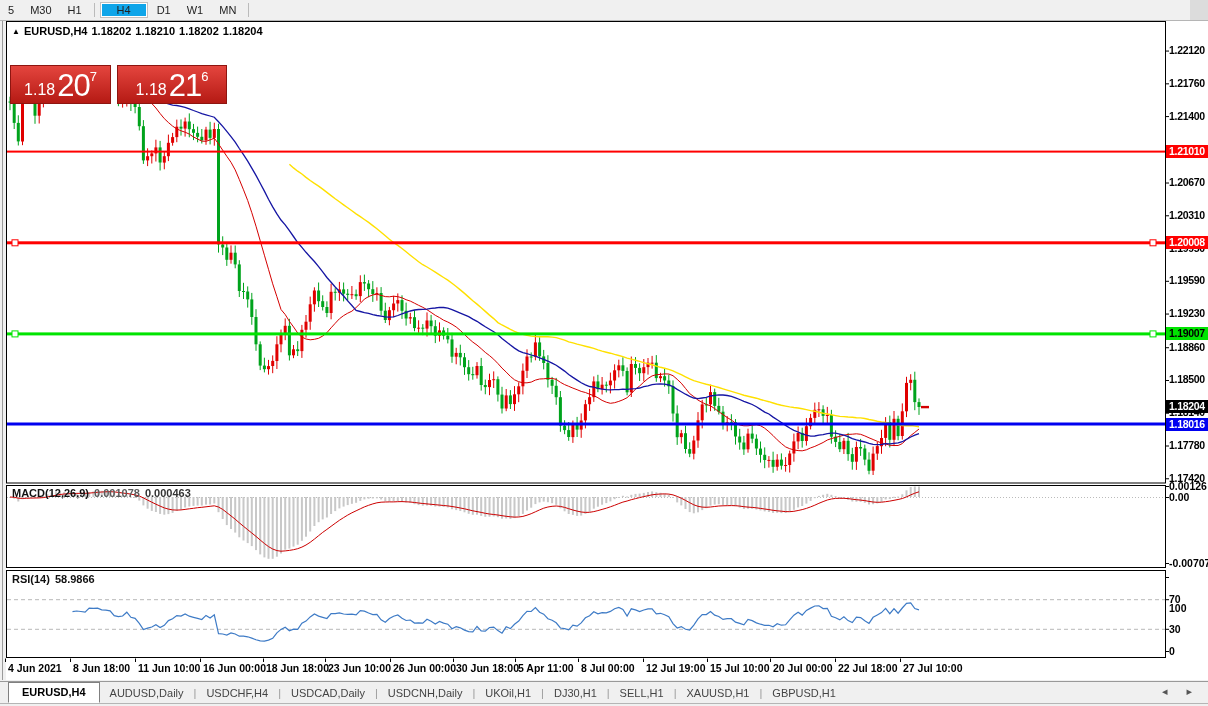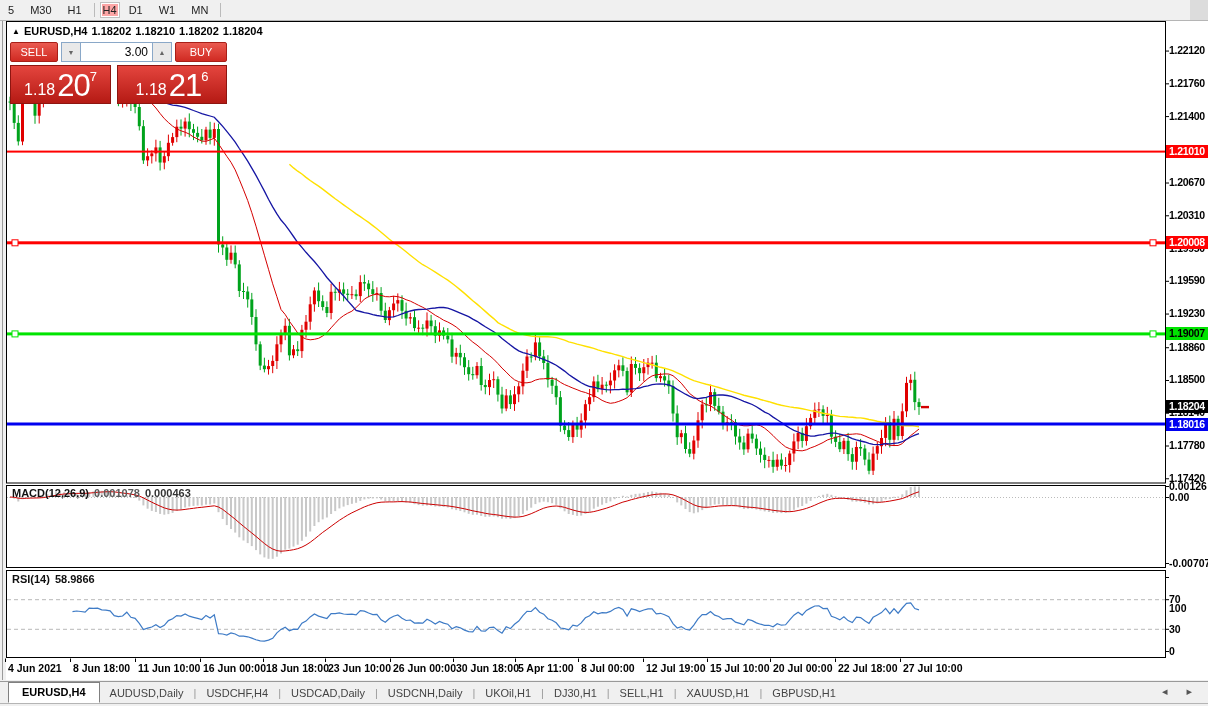--- a/index.html
+++ b/index.html
@@ -2,21 +2,21 @@
 <html><head>
 <meta charset="utf-8">
 <style>
   html,body{margin:0;padding:0;background:#f0f0f0;width:1208px;height:706px;overflow:hidden;
     font-family:"Liberation Sans",sans-serif;-webkit-font-smoothing:none;}
   #app{position:relative;width:1208px;height:706px;background:#f0f0f0;}
   
   #toolbar{position:absolute;left:0;top:0;width:1208px;height:20px;background:#f0f0f0;
     border-bottom:1px solid #b5b5b5;display:flex;align-items:center;}
   .tf-btn{font-size:11px;color:#222;padding:2px 7px;margin:0 1px;cursor:default;}
-  .tf-btn.active{background:#fca5a5;border:1px solid #c0c0c0;padding:1px 2px;
+  .tf-btn.active{background:#0ea5e9;border:1px solid #c0c0c0;padding:1px 16px;
     box-shadow:inset 0 0 0 1px #fff;}
   .tf-sep{width:1px;height:14px;background:#bbb;margin:0 4px;}
   
   #chart-bg{position:absolute;left:6px;top:21px;width:1202px;height:659px;background:#fff;}
   #svg-layer{position:absolute;left:0;top:0;}
   
   #chart-title{position:absolute;left:12px;top:25px;font-size:11px;font-weight:700;color:#000;white-space:nowrap;}
   #chart-title .tri{font-size:8px;margin-right:4px;position:relative;top:-1px;}
   #chart-title span{margin-right:4px;}
   
@@ -823,29 +823,20 @@
         <line x1="835.5" y1="658.5" x2="835.5" y2="662" stroke="#000" stroke-width="1"></line>
         <line x1="900.5" y1="658.5" x2="900.5" y2="662" stroke="#000" stroke-width="1"></line>
       </g>
     </svg>
 
   <div id="chart-title">
     <span class="tri">▲</span><span>EURUSD,H4</span><span>1.18202</span><span>1.18210</span><span>1.18202</span><span>1.18204</span>
   </div>
 
   <div id="widget">
-    <div class="row1">
-      <div id="sell-btn" class="tradebtn">SELL</div>
-      <div id="vol-group">
-        <div class="spin-btn">▼</div>
-        <div id="vol-field">3.00</div>
-        <div class="spin-btn">▲</div>
-      </div>
-      <div id="buy-btn" class="tradebtn">BUY</div>
-    </div>
     <div id="sell-tile" class="pricetile">
       <span class="p-small">1.18</span>
         <span class="p-big">20</span>
         <span class="p-sup">7</span>
     </div>
     <div id="buy-tile" class="pricetile">
       <span class="p-small">1.18</span>
         <span class="p-big">21</span>
         <span class="p-sup">6</span>
     </div>

